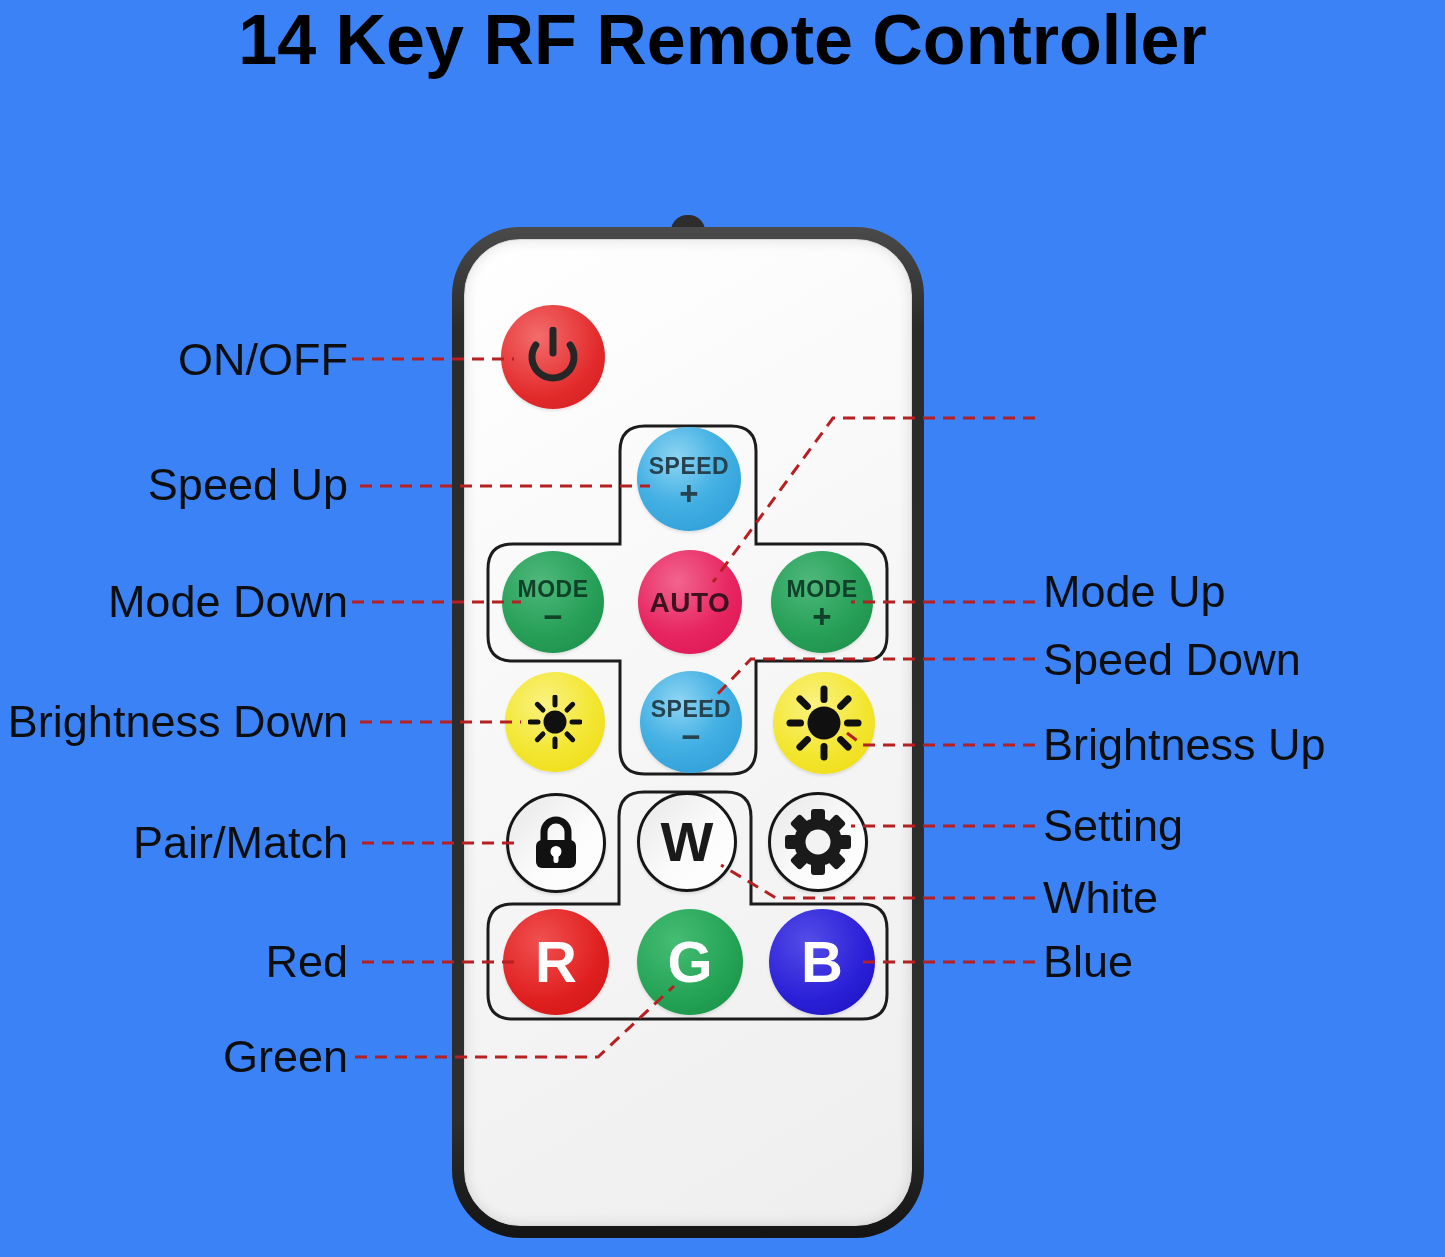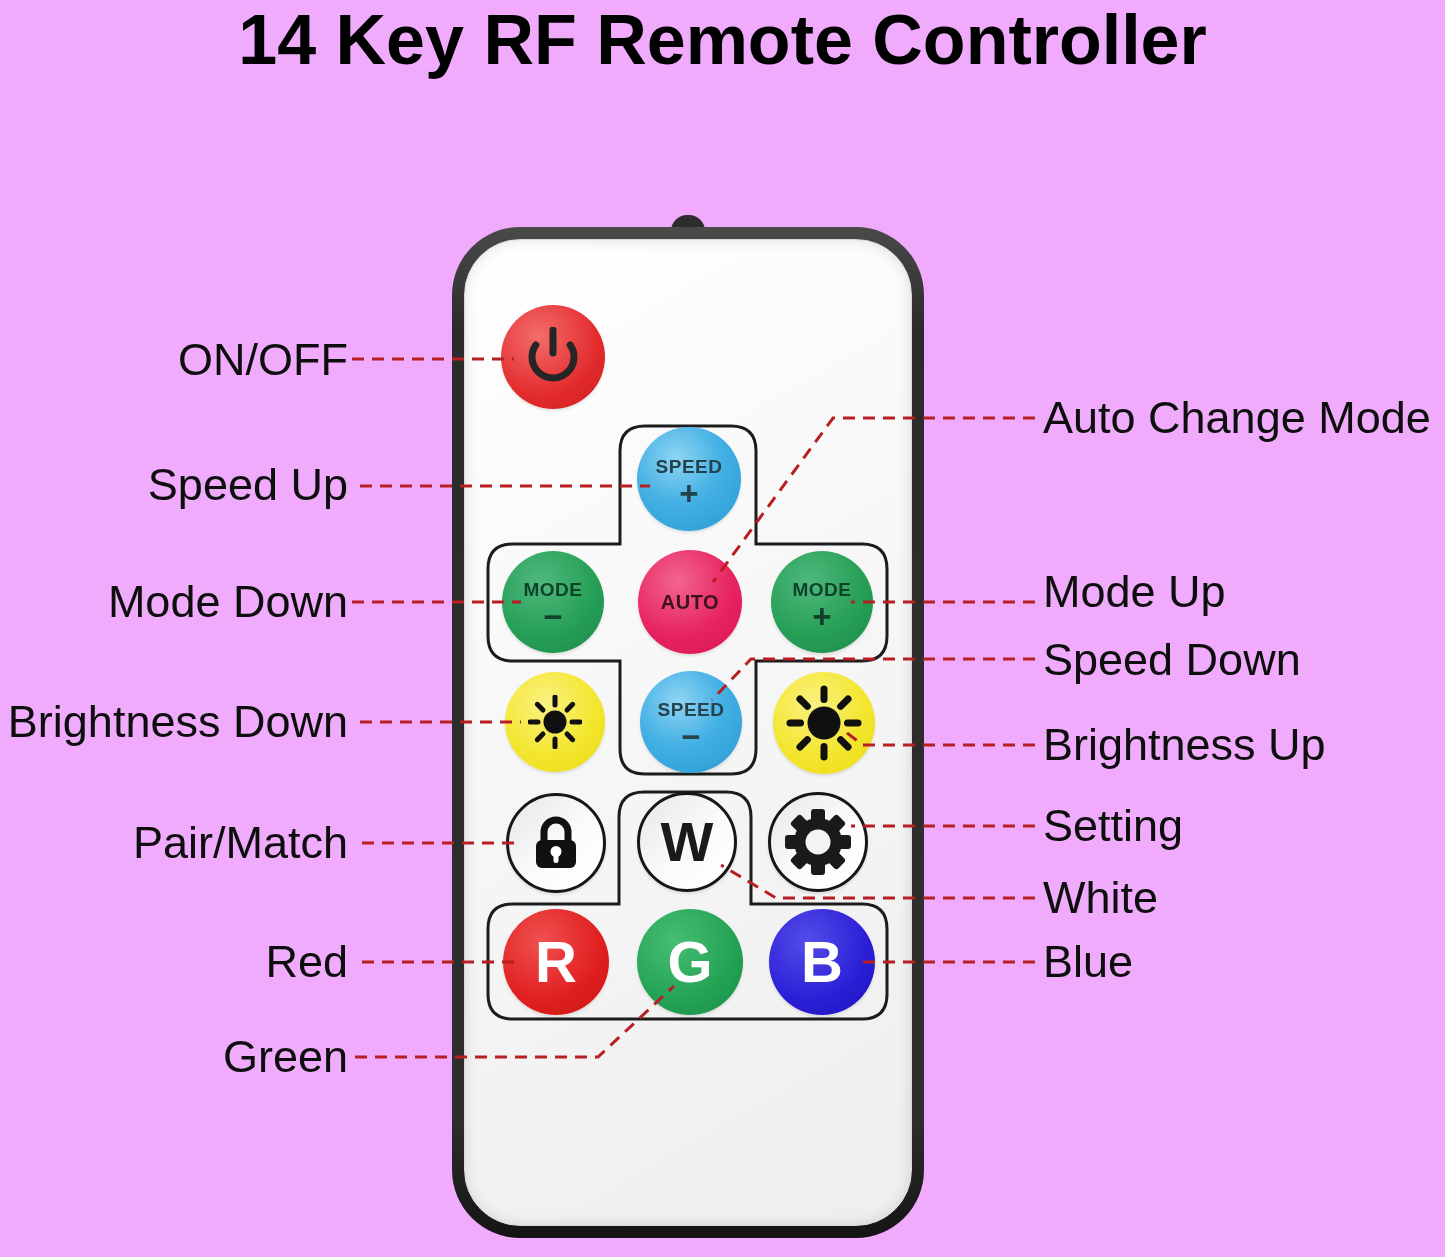--- a/index.html
+++ b/index.html
@@ -1,16 +1,16 @@
 <!DOCTYPE html>
 <html><head>
 <meta charset="utf-8">
 <style>
   html,body{margin:0;padding:0;background:#fff;}
-  .canvas{position:relative;width:1445px;height:1257px;background:#f0abfc;overflow:hidden;
+  .canvas{position:relative;width:1445px;height:1257px;background:#3b82f6;overflow:hidden;
           font-family:"Liberation Sans",sans-serif;}
   .title{position:absolute;top:0px;left:0;width:100%;text-align:center;
          font-size:70px;font-weight:700;color:#000;white-space:nowrap;}
   .lbl{position:absolute;font-size:45px;color:#0e0e0e;white-space:nowrap;
        transform:translateY(-50%);}
   .lbl-left{right:1097px;}
   .lbl-right{left:1043px;text-align:left;}
   .nub{position:absolute;left:671px;top:215px;width:34px;height:18px;
        border-radius:16px 16px 0 0;background:#2d2d2d;}
   .remote-body{position:absolute;left:452px;top:227px;width:472px;height:1011px;
@@ -27,21 +27,21 @@
   .grad-red   {background:radial-gradient(circle at 36% 30%,#f46c6c 0%,#e22a2b 62%,#cd1b1e 100%);}
   .grad-blue  {background:radial-gradient(circle at 38% 30%,#8fd5f3 0%,#45b1e4 45%,#2699d4 100%);}
   .grad-green {background:radial-gradient(circle at 38% 30%,#4fb87c 0%,#27a058 55%,#1b8a49 100%);}
   .grad-pink  {background:radial-gradient(circle at 38% 30%,#f2658d 0%,#e72561 55%,#da1250 100%);}
   .grad-yellow{background:radial-gradient(circle at 40% 32%,#faf282 0%,#f3e630 55%,#ecd90e 100%);}
   .grad-rgb-r {background:radial-gradient(circle at 36% 30%,#f05050 0%,#e01f1f 60%,#c91414 100%);}
   .grad-rgb-g {background:radial-gradient(circle at 36% 30%,#46bd74 0%,#23a254 60%,#188c45 100%);}
   .grad-rgb-b {background:radial-gradient(circle at 36% 30%,#544ce8 0%,#2a1fd6 60%,#1b12b8 100%);}
   .btn-outline{border:3px solid #161616;
        background:linear-gradient(135deg,#e7e7e7 0%,#fbfbfb 55%,#ffffff 100%);}
-  .cap{font-weight:700;font-size:19px;line-height:29px;letter-spacing:0.5px;}
+  .cap{font-weight:700;font-size:23px;line-height:29px;letter-spacing:0.5px;}
   .sign{font-weight:700;font-size:33px;line-height:25px;}
   .ink-blue{color:#26424f;} .ink-green{color:#10422a;} .ink-pink{color:#3c1220;}
   .letter{font-weight:700;font-size:58px;color:#ffffff;line-height:1;}
   .letter-dark{font-weight:700;font-size:56px;color:#1a1a1a;line-height:1;}
   .branding{position:absolute;left:570px;top:1164px;width:300px;height:48px;
        display:flex;align-items:center;justify-content:center;gap:10px;}
   .branding-text{font-size:34px;color:#141414;white-space:nowrap;}
 </style>
 </head>
 <body>
@@ -70,21 +70,21 @@
     <span class="cap ink-blue">SPEED</span>
     <span class="sign ink-blue">+</span>
   </div>
 
   <div class="btn grad-green" style="left:502px;top:551px;width:102px;height:102px">
     <span class="cap ink-green">MODE</span>
     <span class="sign ink-green">−</span>
   </div>
 
   <div class="btn grad-pink" style="left:638px;top:550px;width:104px;height:104px">
-    <span class="cap ink-pink" style="font-size:20px">AUTO</span>
+    <span class="cap ink-pink" style="font-size:28px">AUTO</span>
   </div>
 
   <div class="btn grad-green" style="left:771px;top:551px;width:102px;height:102px">
     <span class="cap ink-green">MODE</span>
     <span class="sign ink-green">+</span>
   </div>
 
   <div class="btn grad-yellow" style="left:505px;top:672px;width:100px;height:100px">
     <svg width="54" height="54" viewBox="-27 -27 54 54">
       <g stroke="#101010" stroke-width="5" stroke-linecap="round">
@@ -164,21 +164,20 @@
 
 
   <div class="lbl lbl-left" style="top:360px">ON/OFF</div>
   <div class="lbl lbl-left" style="top:485px">Speed Up</div>
   <div class="lbl lbl-left" style="top:722px">Brightness Down</div>
   <div class="lbl lbl-left" style="top:602px">Mode Down</div>
   <div class="lbl lbl-left" style="top:843px">Pair/Match</div>
   <div class="lbl lbl-left" style="top:962px">Red</div>
   <div class="lbl lbl-left" style="top:1057px">Green</div>
 
-  <div class="lbl lbl-right" style="top:418px">Auto Change Mode</div>
   <div class="lbl lbl-right" style="top:592px">Mode Up</div>
   <div class="lbl lbl-right" style="top:660px">Speed Down</div>
   <div class="lbl lbl-right" style="top:745px">Brightness Up</div>
   <div class="lbl lbl-right" style="top:826px">Setting</div>
   <div class="lbl lbl-right" style="top:898px">White</div>
   <div class="lbl lbl-right" style="top:962px">Blue</div>
 
   <svg class="svg-abs" width="1445" height="1257" fill="none" stroke="#b81f22" stroke-width="3" stroke-dasharray="12 8">
     <polyline points="352,359 514,359"></polyline>
     <polyline points="360,486 650,486"></polyline>

